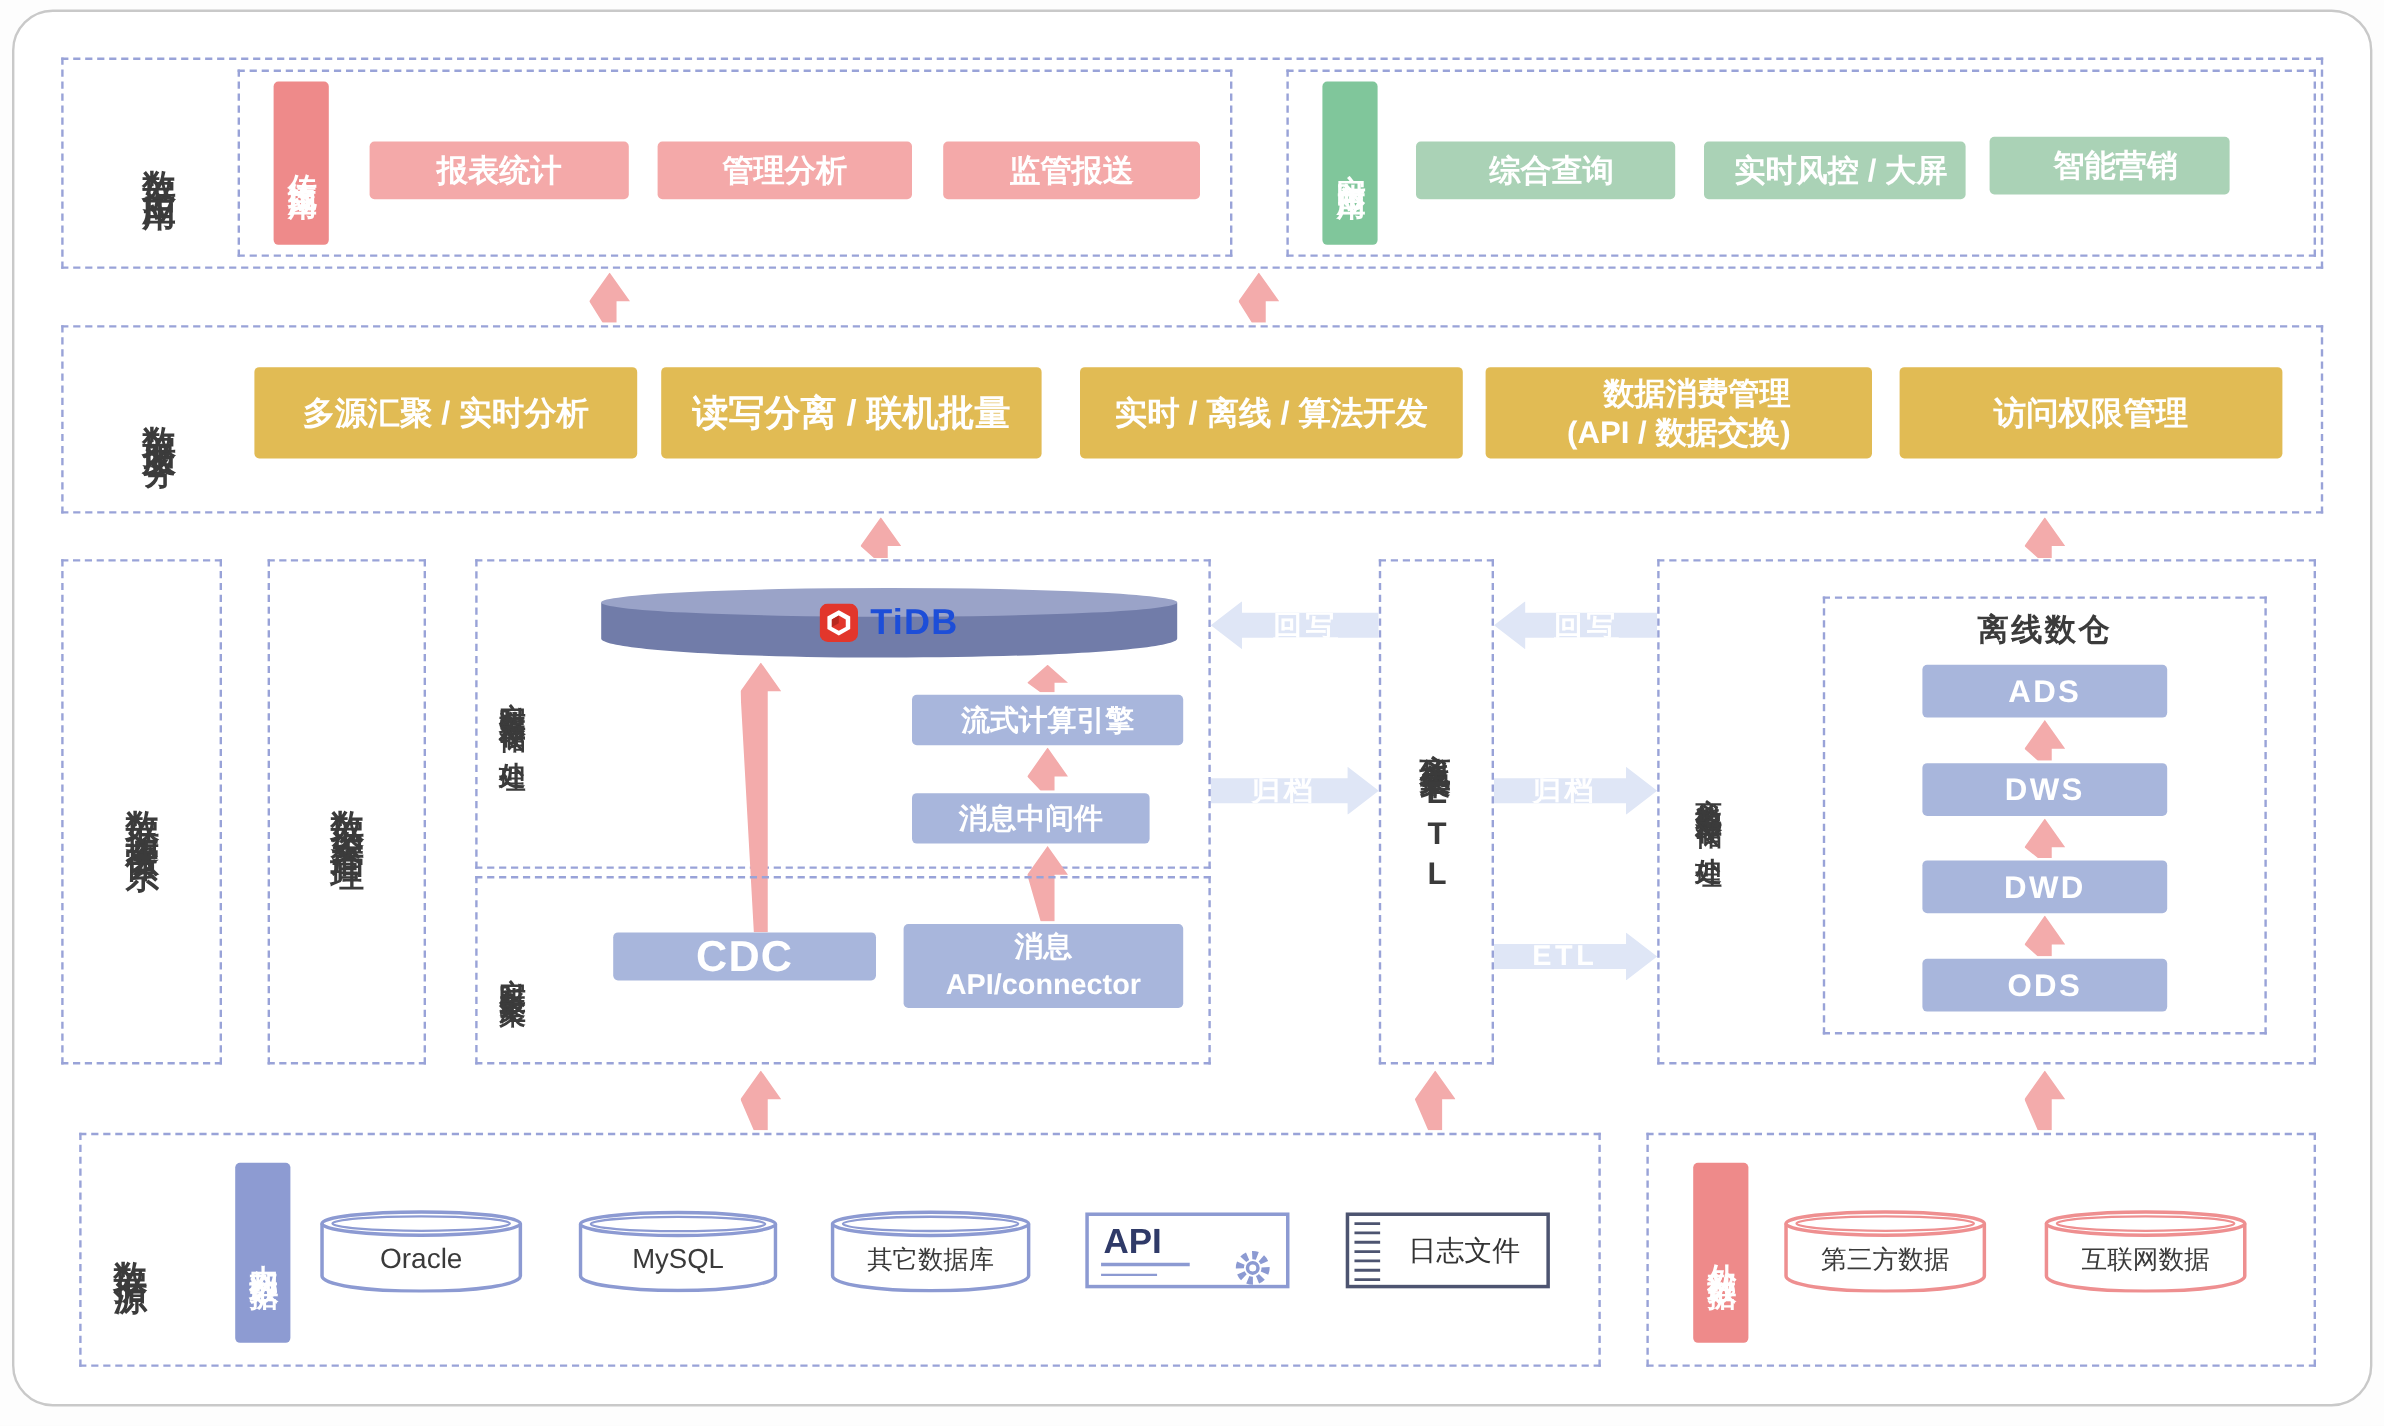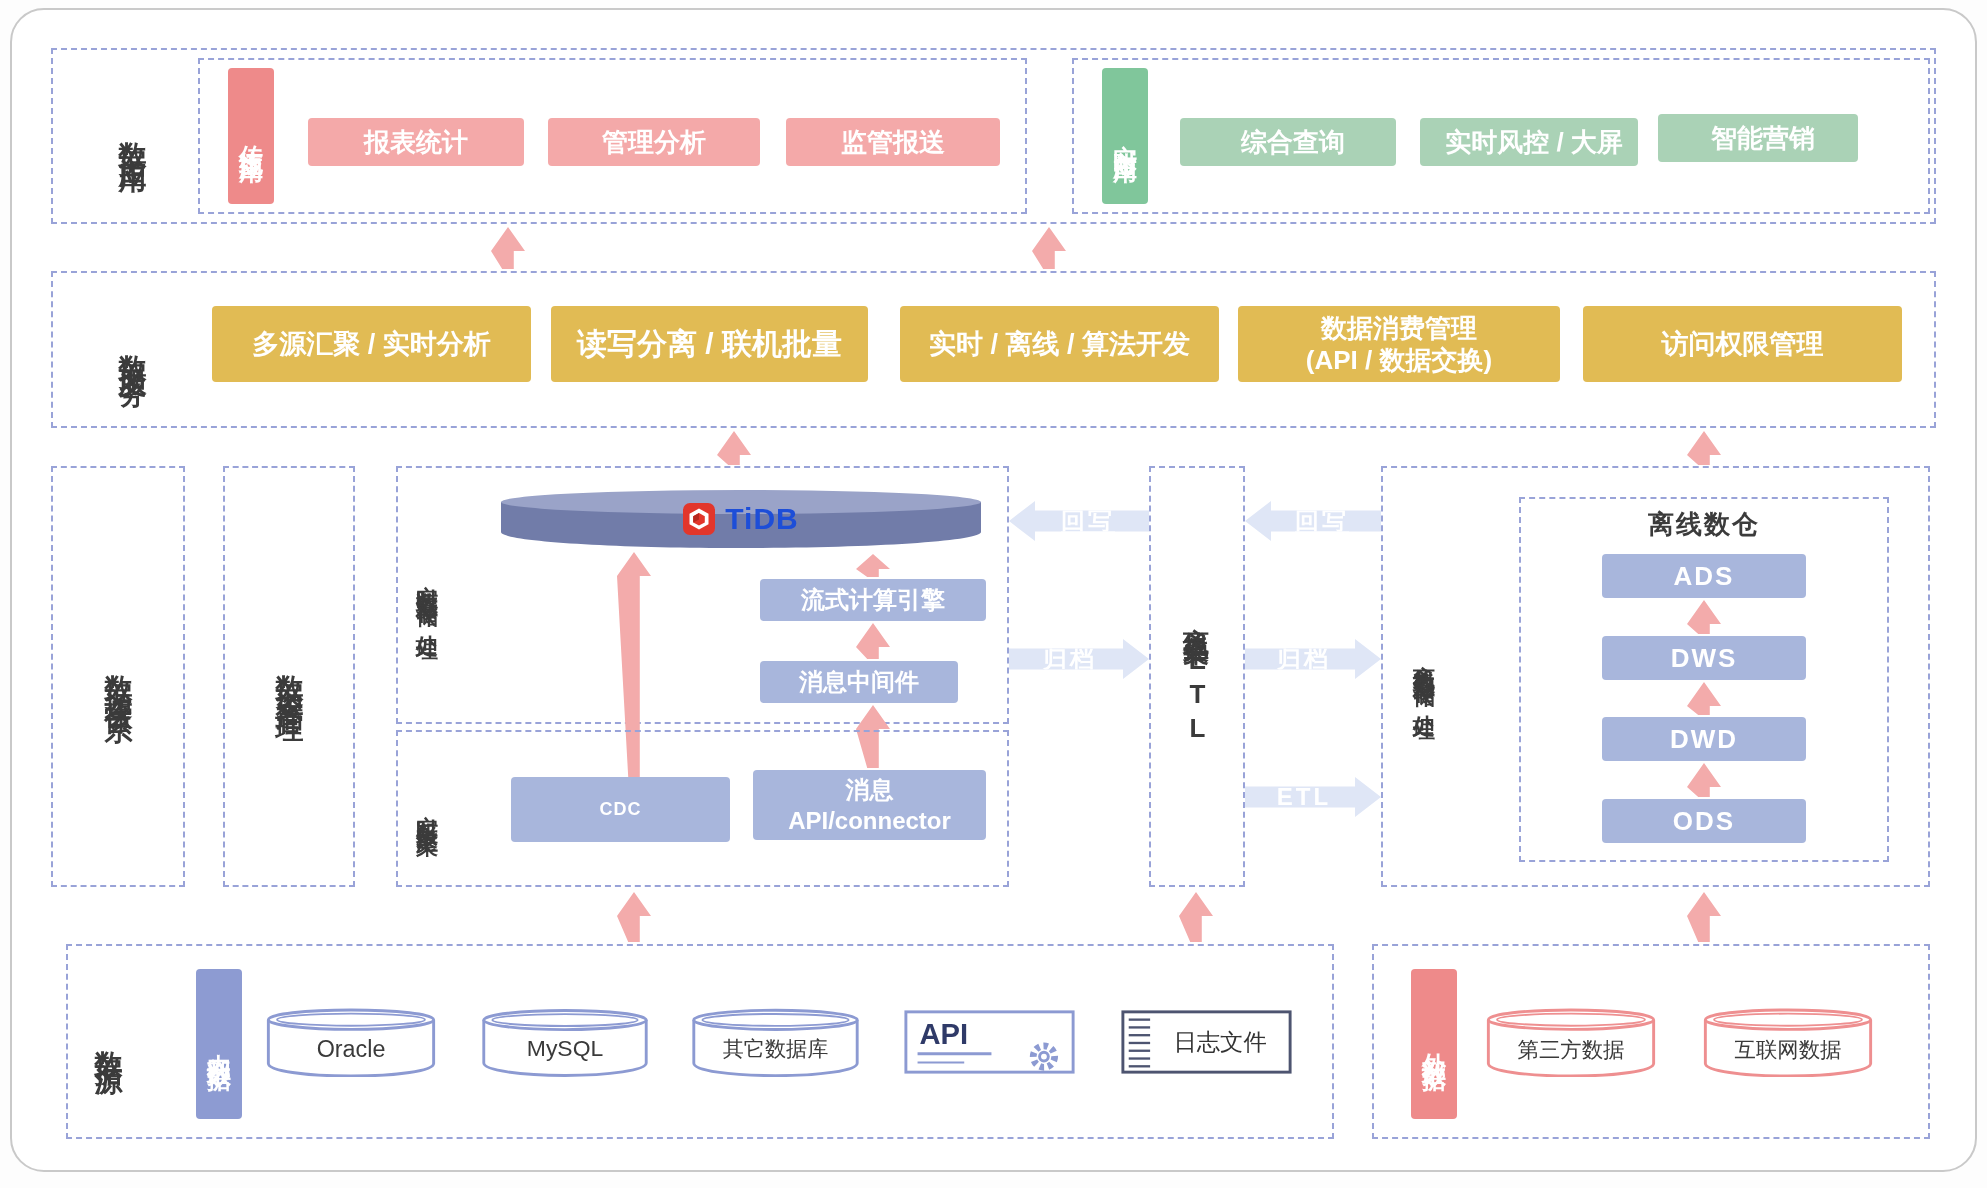--- a/index.html
+++ b/index.html
@@ -69,21 +69,21 @@
   <div class="abs btn gold" style="left:212px;top:306px;width:319px;height:76px;font-size:27px;">
     <div>多源汇聚 / 实时分析</div>
   </div>
   <div class="abs btn gold" style="left:551px;top:306px;width:317px;height:76px;font-size:30px;">
     <div>读写分离 / 联机批量</div>
   </div>
   <div class="abs btn gold" style="left:900px;top:306px;width:319px;height:76px;font-size:27px;">
     <div>实时 / 离线 / 算法开发</div>
   </div>
   <div class="abs btn gold" style="left:1238px;top:306px;width:322px;height:76px;font-size:26px;">
-    <div style="line-height:1.25;">
+    <div style="line-height:1.25;text-align:right;">
       <div>数据消费管理</div>
       <div>(API / 数据交换)</div>
     </div>
   </div>
   <div class="abs btn gold" style="left:1583px;top:306px;width:319px;height:76px;font-size:27px;">
     <div>访问权限管理</div>
   </div>
 
   <div class="abs arrow-up" style="left:717px;top:431px;width:34px;height:34px;"></div>
   <div class="abs arrow-up" style="left:1687px;top:431px;width:34px;height:34px;"></div>
@@ -116,21 +116,21 @@
   <div class="abs btn blue" style="left:760px;top:579px;width:226px;height:42px;font-size:24px;">流式计算引擎</div>
   <div class="abs btn blue" style="left:760px;top:661px;width:198px;height:42px;font-size:24px;">消息中间件</div>
 
   <div class="abs arrow-up-s" style="left:856px;top:554px;width:34px;height:23px;"></div>
   <div class="abs arrow-up" style="left:856px;top:623px;width:34px;height:36px;"></div>
   <div class="abs arrow-up" style="left:856px;top:705px;width:34px;height:63px;"></div>
   <div class="abs arrow-up" style="left:617px;top:552px;width:34px;height:225px;"></div>
 
   <div class="abs dashed" style="left:396px;top:730px;width:613px;height:157px;"></div>
   <div class="abs vside" style="left:404px;top:740px;width:46px;height:137px;">实时采集汇聚</div>
-  <div class="abs btn blue" style="left:511px;top:777px;width:219px;height:65px;font-size:18px;letter-spacing:1px;">CDC</div>
+  <div class="abs btn blue" style="left:511px;top:777px;width:219px;height:40px;font-size:36px;letter-spacing:1px;">CDC</div>
   <div class="abs btn blue" style="left:753px;top:770px;width:233px;height:70px;font-size:24px;">
     <div style="line-height:1.3;">
       <div>消息</div>
       <div>API/connector</div>
     </div>
   </div>
 
   <div class="abs dashed" style="left:1149px;top:466px;width:96px;height:421px;"></div>
   <div class="abs" style="left:1149px;top:466px;width:96px;height:421px;display:flex;flex-direction:column;align-items:center;justify-content:center;gap:22px;">
     <span class="vside" style="font-size:26px;">离线采集</span>

